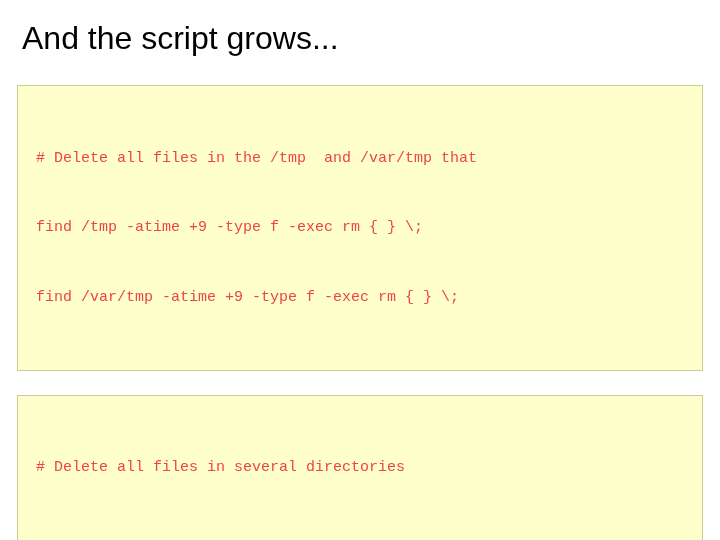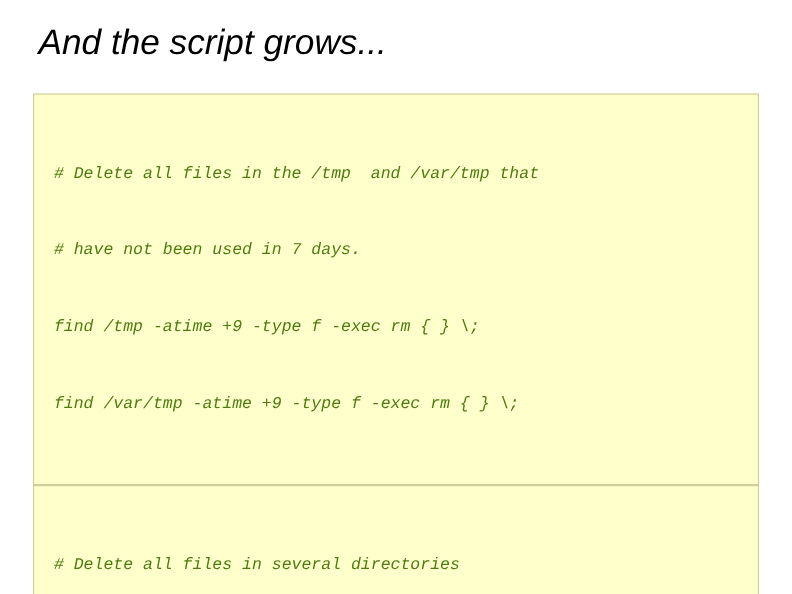--- a/index.html
+++ b/index.html
@@ -13,57 +13,56 @@
       height: 540px;
       background-color: #ffffff;
       font-family: Arial, Helvetica, sans-serif;
       overflow: hidden;
     }
 
     .page-container {
       width: 720px;
       height: 540px;
       background-color: #ffffff;
-      padding: 20px 30px;
-      font-style: italic;
+      padding: 20px 17px;
     }
 
     .page-title {
       font-size: 32px;
       font-weight: normal;
       color: #000000;
       margin-bottom: 28px;
       padding-left: 5px;
     }
 
     .code-block {
       background-color: #ffffcc;
       border: 1px solid #cccc99;
       padding: 14px 18px;
       font-family: 'Courier New', Courier, monospace;
       font-size: 15px;
       line-height: 1.55;
-      color: #4d7c0f;
+      color: #ef4444;
+      margin-bottom: 24px;
       white-space: pre;
     }
 
     .code-block span {
       display: block;
     }
   </style>
 </head>
 <body>
 
 <div class="page-container">
 
   <h1 class="page-title">And the script grows...</h1>
 
   <div class="code-block">
     <span># Delete all files in the /tmp  and /var/tmp that</span>
-    <span># have not been used in 7 days.</span>
     <span>find /tmp -atime +9 -type f -exec rm { } \;</span>
     <span>find /var/tmp -atime +9 -type f -exec rm { } \;</span>
   </div>
 
   <div class="code-block">
     <span># Delete all files in several directories</span>
     
     
     
     

